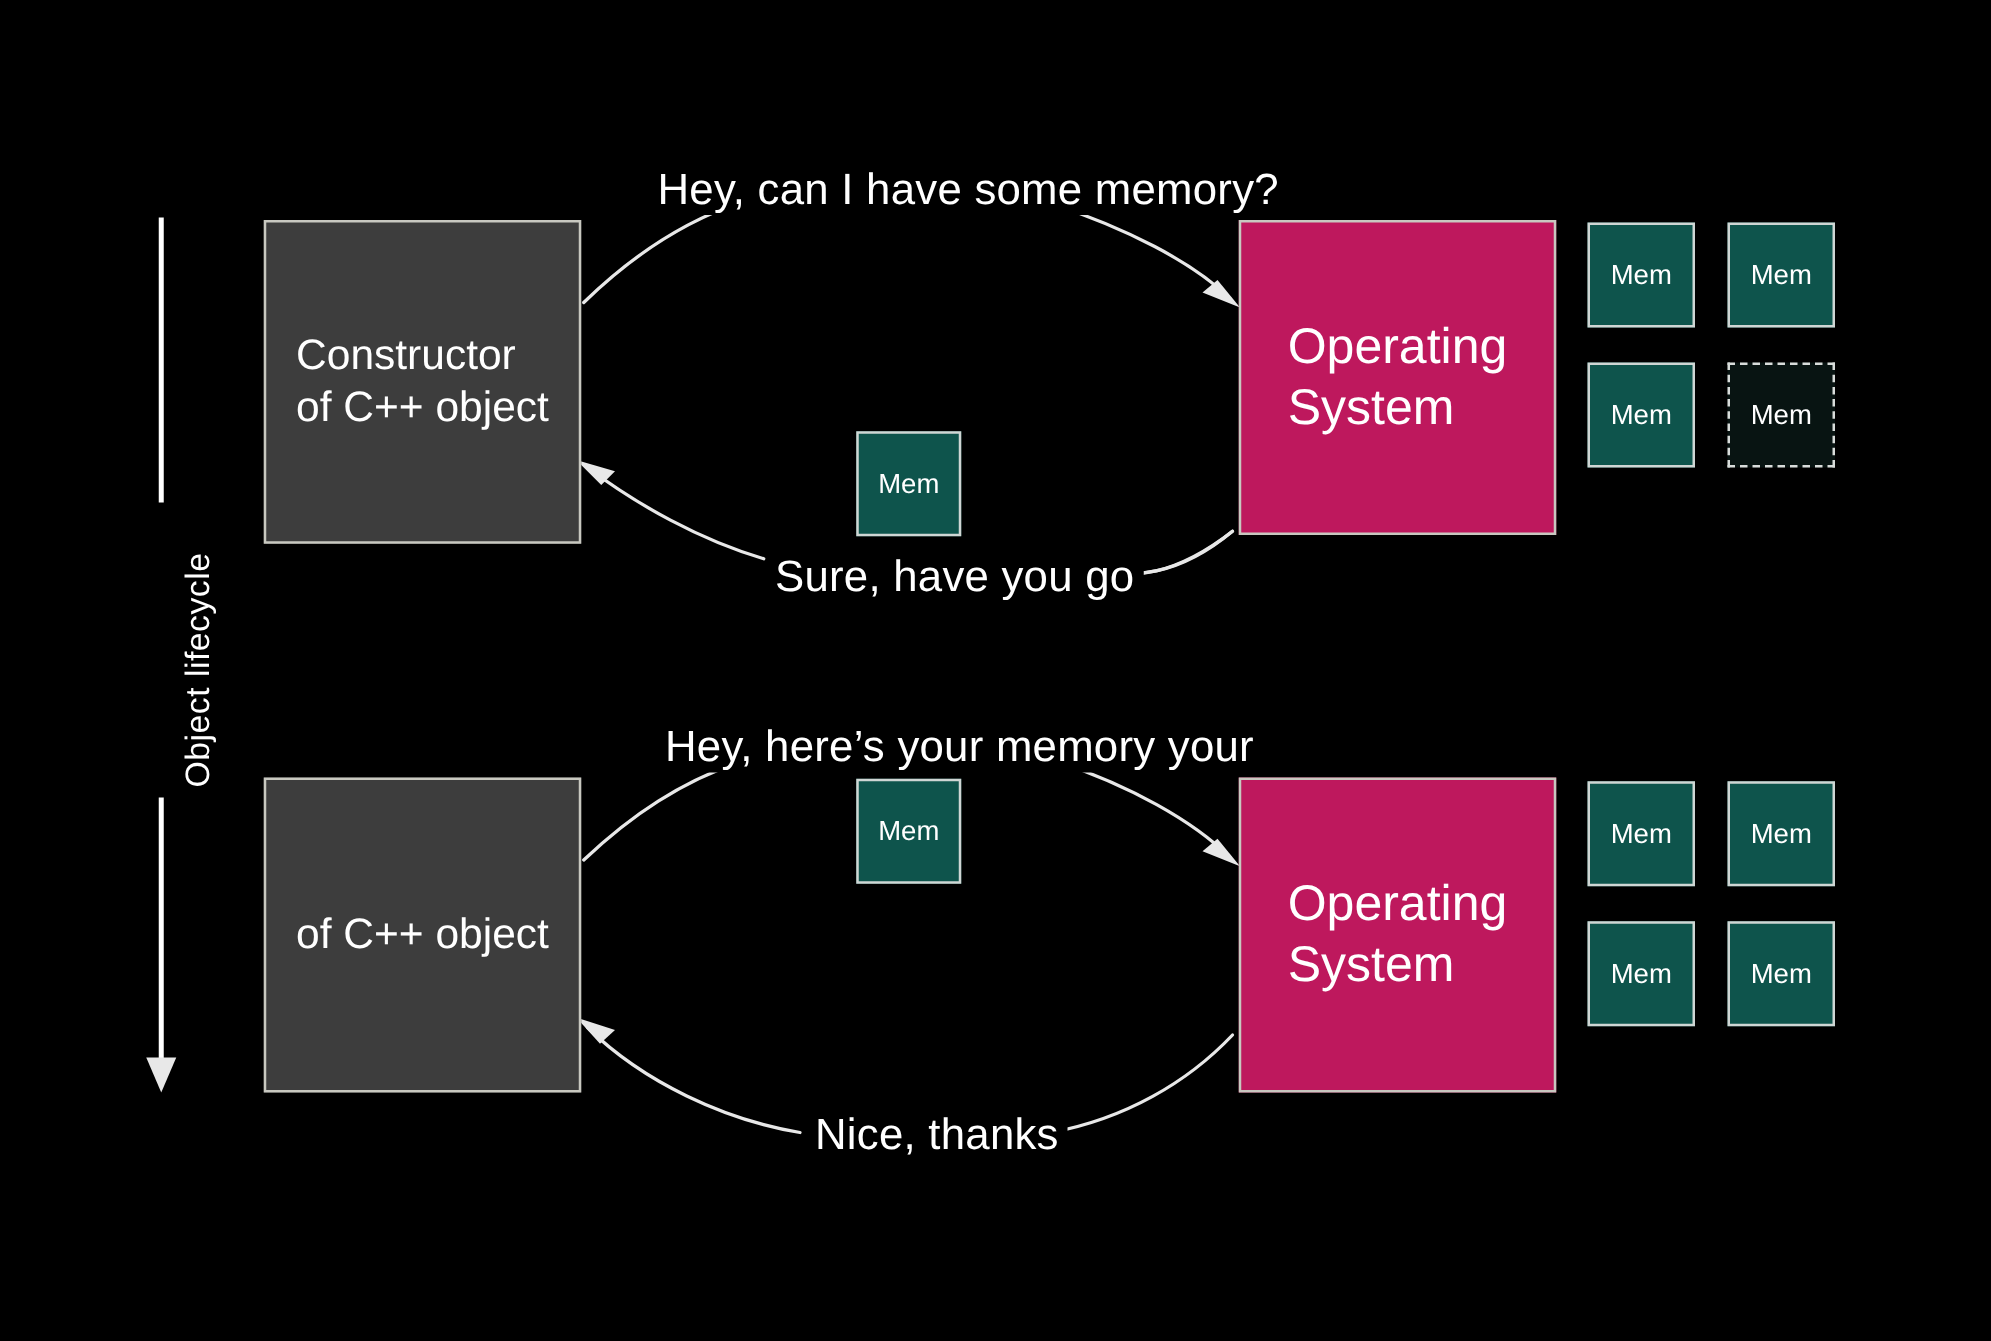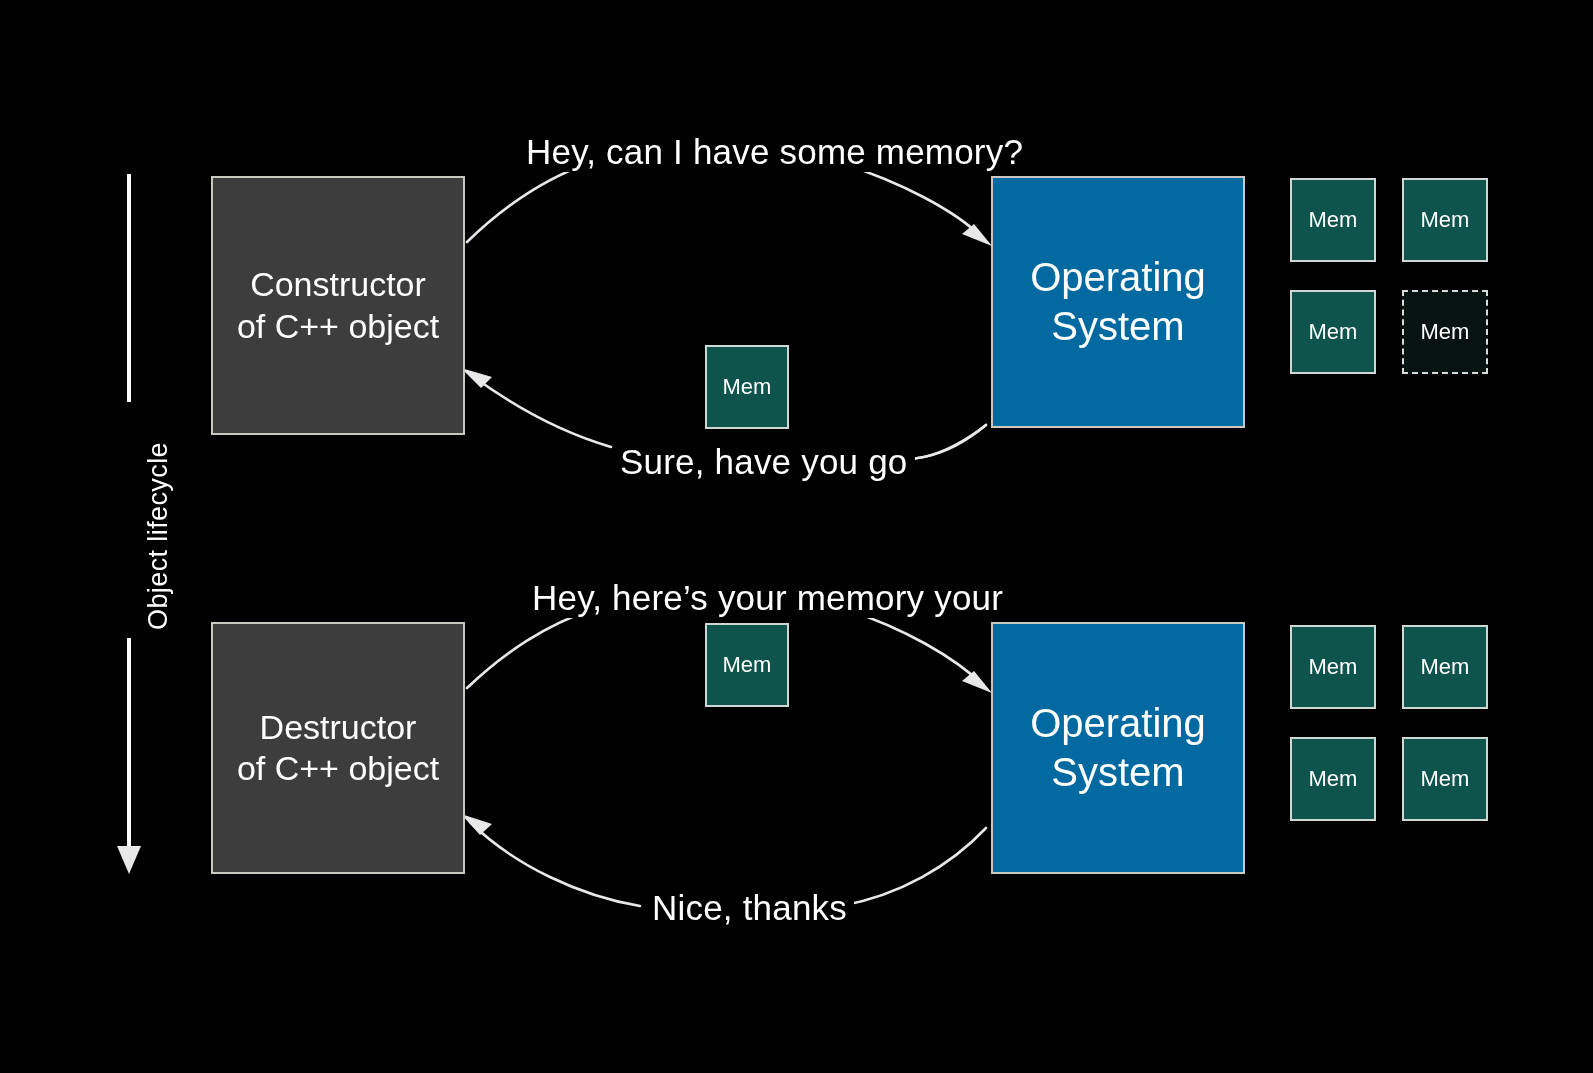--- a/index.html
+++ b/index.html
@@ -32,46 +32,45 @@
   }
 
   
   .actor {
     position: absolute;
     box-sizing: border-box;
     border: 2px solid #c8c8c0;
     display: flex;
     align-items: center;
     justify-content: center;
-    text-align: center;
+    text-align: left;
     color: #ffffff;
     line-height: 1.22;
   }
   .actor.gray {
     background: #3d3d3d;
     font-size: 34px;
   }
   .actor.olive {
-    background: #0369a1;
+    background: #be185d;
     font-size: 40px;
   }
   .actor .txt { display: block; }
 
   
   .mem {
     position: absolute;
     box-sizing: border-box;
     background: #0e544c;
     border: 2px solid #cfd6d4;
     color: #ffffff;
     font-size: 22px;
     display: flex;
     align-items: center;
     justify-content: center;
-    margin-left: 20px;
   }
   .mem.empty {
     background: #081412;
     border: 2px dashed #d8dcda;
   }
 
   
   .speech {
     position: absolute;
     color: #ffffff;
@@ -163,21 +162,20 @@
 
   <div class="mem" style="left:685px; top:345px; width:84px; height:84px;">
     <span>Mem</span>
   </div>
 
   <div class="speech" style="left:519px; top:132px;">Hey, can I have some memory?</div>
   <div class="speech" style="left:613px; top:442px;">Sure, have you go</div>
 
   <div class="actor gray" style="left:211px; top:622px; width:254px; height:252px;">
     <div>
-      <span class="txt">Destructor</span>
       <span class="txt">of C++ object</span>
     </div>
   </div>
 
   <div class="actor olive" style="left:991px; top:622px; width:254px; height:252px;">
     <div>
       <span class="txt">Operating</span>
       <span class="txt">System</span>
     </div>
   </div>

